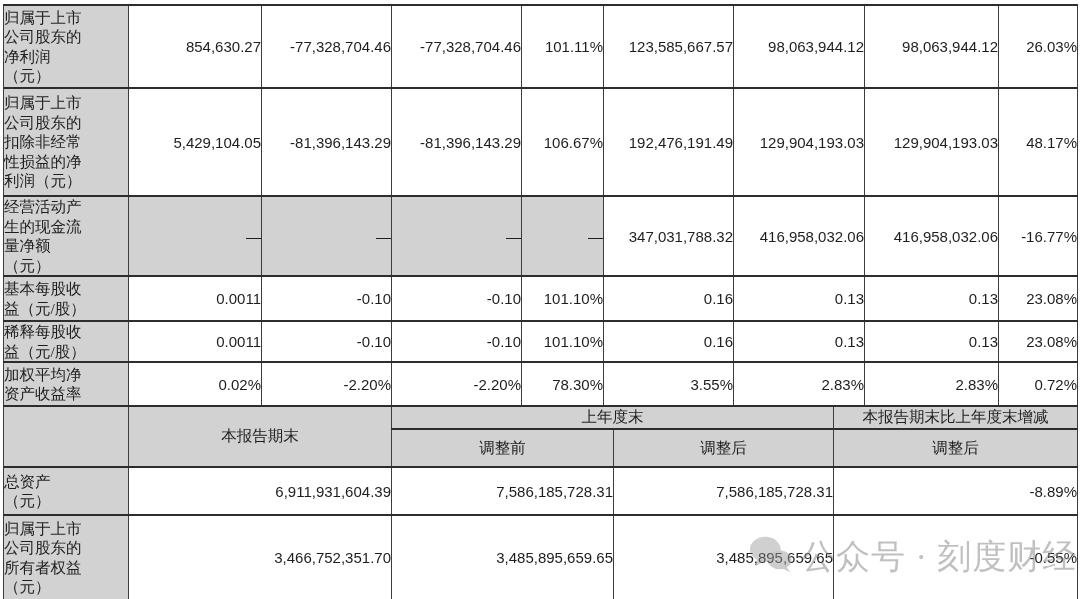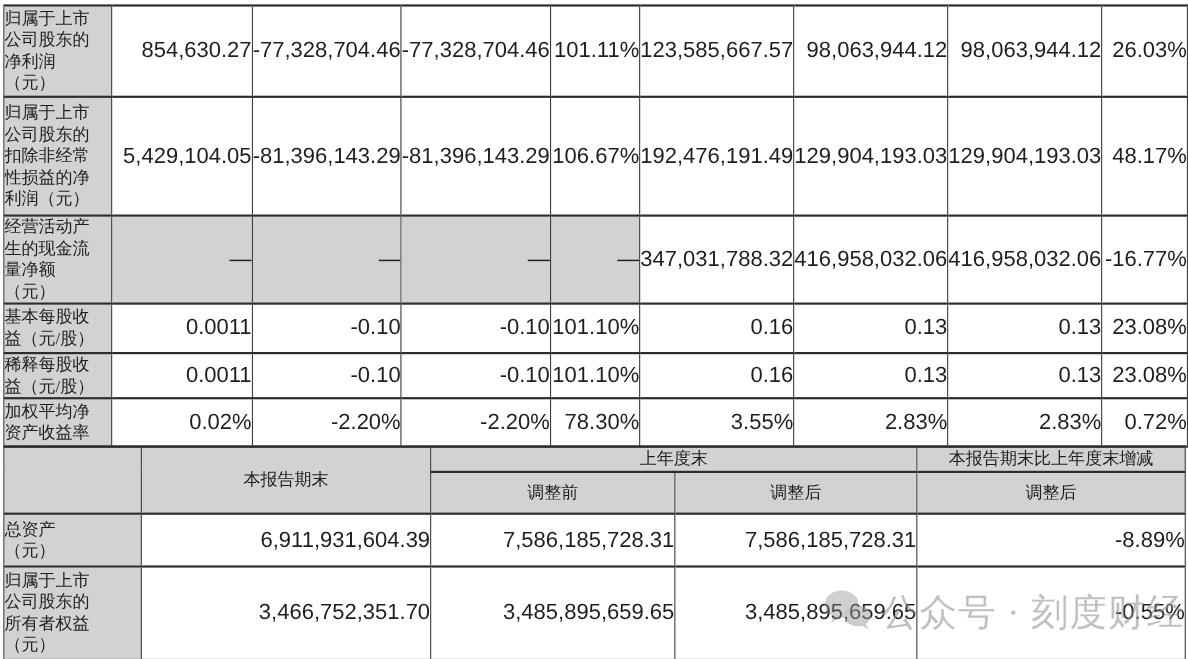--- a/index.html
+++ b/index.html
@@ -17,21 +17,21 @@
   }
   
   .lbl{
     background:#d2d2d2;
     font-family:"Liberation Serif","DejaVu Serif",serif;
     font-size:15.5px;line-height:19.5px;
     text-align:left;padding:3px 3px 3px 10px;
     white-space:pre-line;
   }
   
-  .num{text-align:right;padding-right:14px;font-size:20px;}
+  .num{text-align:right;padding-right:14px;font-size:15px;}
   .gray{background:#d2d2d2;}
   .dash{padding-right:22px;}
   
   .hdr{
     background:#d2d2d2;text-align:center;
     font-family:"Liberation Serif","DejaVu Serif",serif;
     font-size:15.5px;
   }
   
   tr.r1{height:83px;} tr.r2{height:108px;} tr.r3{height:70px;}

